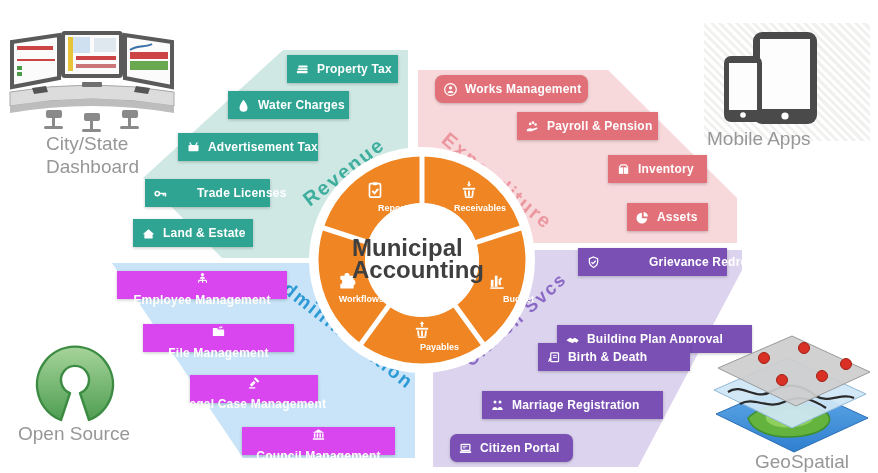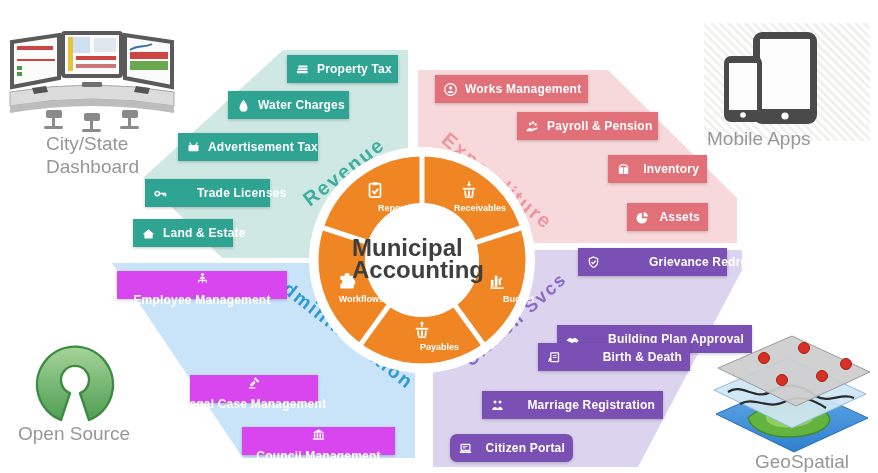--- a/index.html
+++ b/index.html
@@ -1,20 +1,20 @@
 <!DOCTYPE html>
 <html><head>
 <meta charset="utf-8">
 <style>
   html,body{margin:0;padding:0;background:#fff;}
   #stage{position:relative;width:878px;height:473px;background:#fff;overflow:hidden;
          font-family:"Liberation Sans",sans-serif;}
   .quad{position:absolute;}
   .qlabel{position:absolute;font-size:20px;font-weight:600;letter-spacing:2px;white-space:nowrap;}
-  .btn{position:absolute;height:28px;display:flex;align-items:center;justify-content:space-between;gap:7px;
+  .btn{position:absolute;height:28px;display:flex;align-items:center;justify-content:flex-start;gap:7px;
        color:#fff;font-size:12px;font-weight:bold;letter-spacing:.2px;padding:0 8px;box-sizing:border-box;
        box-shadow:0 1px 3px rgba(0,0,0,.22);white-space:nowrap;cursor:pointer;}
   .btn svg{width:15px;height:15px;flex:0 0 auto;}
   .teal{background:#2FA493;}
   .pink{background:#E17079;}
   .blue{background:#d946ef;flex-direction:column;}
   .purple{background:#7A50B5;}
   .hubicon{position:absolute;width:20px;height:20px;}
   .hublabel{position:absolute;width:74px;text-align:right;color:#fff;font-size:9px;font-weight:bold;}
   .center-text{position:absolute;left:352px;top:237px;width:140px;text-align:left;
@@ -231,28 +231,28 @@
         <use href="#i-billboard"></use>
       </svg>
     <span>Advertisement Tax</span>
   </div>
   <div class="btn teal" style="left:145px;top:179px;width:125px;gap:29px;">
     <svg>
         <use href="#i-key"></use>
       </svg>
     <span>Trade Licenses</span>
   </div>
-  <div class="btn teal" style="left:133px;top:219px;width:100px;">
+  <div class="btn teal" style="left:133px;top:219px;width:120px;">
     <svg>
         <use href="#i-house"></use>
       </svg>
     <span>Land &amp; Estate</span>
   </div>
 
-  <div class="btn pink" style="left:435px;top:75px;width:153px;">
+  <div class="btn pink" style="left:435px;top:75px;width:153px;border-radius:8px;">
     <svg>
         <use href="#i-worker-cycle"></use>
       </svg>
     <span>Works Management</span>
   </div>
   <div class="btn pink" style="left:517px;top:112px;width:141px;">
     <svg>
         <use href="#i-handcoins"></use>
       </svg>
     <span>Payroll &amp; Pension</span>
@@ -268,20 +268,26 @@
         <use href="#i-pie"></use>
       </svg>
     <span>Assets</span>
   </div>
 
   <div class="btn blue" style="left:117px;top:271px;width:170px;">
     <svg>
         <use href="#i-orgperson"></use>
       </svg>
     <span>Employee Management</span>
+  </div>
+  <div class="btn blue" style="left:143px;top:324px;width:151px;">
+    <svg>
+        <use href="#i-folder"></use>
+      </svg>
+    <span>File Management</span>
   </div>
   <div class="btn blue" style="left:190px;top:375px;width:128px;">
     <svg>
         <use href="#i-gavel"></use>
       </svg>
     <span>Legal Case Management</span>
   </div>
   <div class="btn blue" style="left:242px;top:427px;width:153px;">
     <svg>
         <use href="#i-bank"></use>

